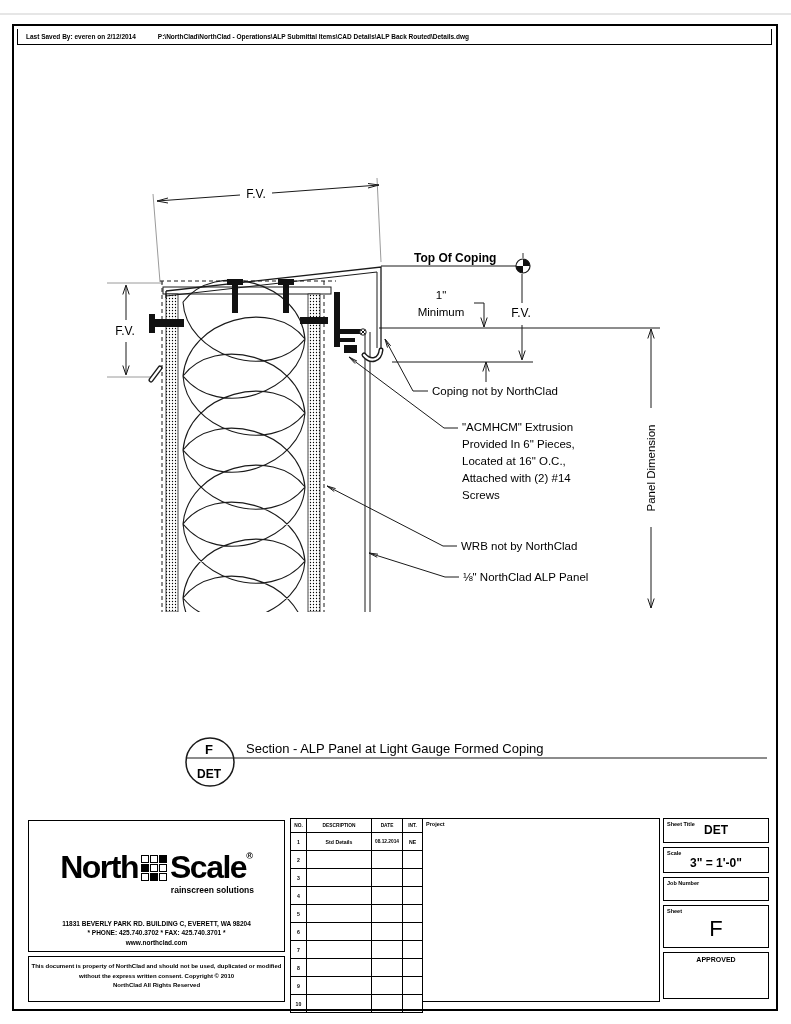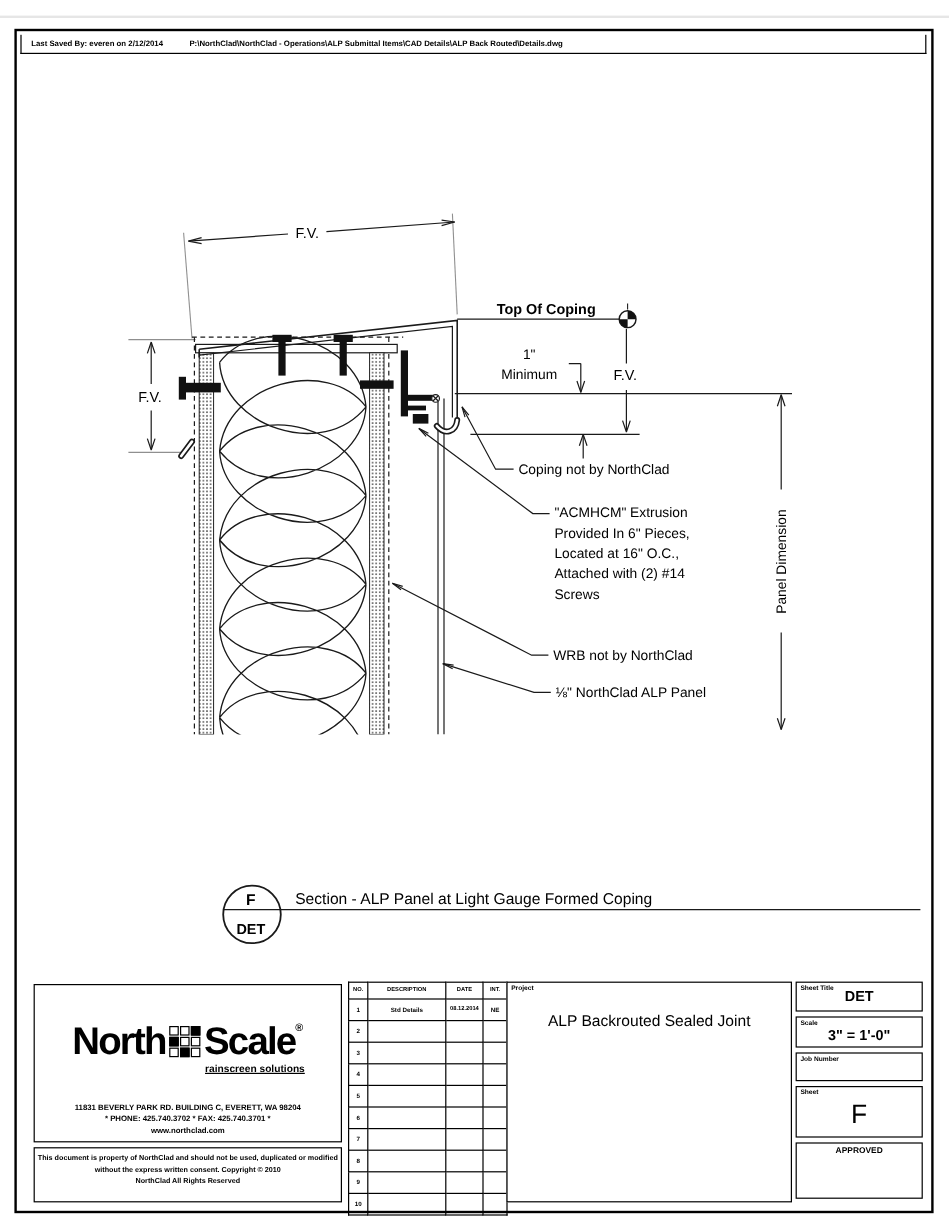--- a/index.html
+++ b/index.html
@@ -11,21 +11,21 @@
   .info-bar .t2{margin-left:22px;}
   svg{position:absolute;left:0;top:0;}
   .box{position:absolute;border:1.3px solid #000;box-sizing:border-box;background:#fff;}
   
   .logo-row{display:flex;align-items:center;justify-content:center;margin-top:28px;}
   .logo-word{font-size:32px;font-weight:bold;letter-spacing:-1.5px;}
   .logo-grid{display:grid;grid-template-columns:repeat(3,8px);grid-template-rows:repeat(3,8px);gap:1px;margin:0 3px;}
   .logo-grid .sq{border:1.2px solid #000;box-sizing:border-box;background:#fff;}
   .logo-grid .sq.f{background:#000;}
   .logo-reg{font-size:9px;font-weight:bold;align-self:flex-start;margin-top:2px;}
-  .tagline{text-align:right;font-size:8.5px;font-weight:bold;padding-right:30px;margin-top:-1px;text-decoration:underline;}
+  .tagline{text-align:right;font-size:8.5px;font-weight:bold;padding-right:30px;margin-top:-1px;}
   .addr{position:absolute;bottom:4px;left:0;right:0;text-align:center;font-size:6.5px;font-weight:bold;line-height:9.5px;}
   .disc{padding-top:5px;text-align:center;font-size:6px;font-weight:bold;line-height:9.5px;}
   
   table.rev{border-collapse:collapse;width:100%;height:100%;table-layout:fixed;}
   table.rev td,table.rev th{border:1px solid #000;padding:0;text-align:center;overflow:hidden;}
   table.rev th{font-size:4.8px;font-weight:bold;height:13px;}
   table.rev td{font-size:5.2px;font-weight:bold;height:17px;}
   .c-no{width:15px;} .c-desc{width:64px;} .c-date{width:30px;} .c-int{width:19px;}
   
   .lbl{position:absolute;top:2px;left:3px;font-size:5.5px;font-weight:bold;}
@@ -293,21 +293,20 @@
           <td></td>
           <td></td>
           <td></td>
         </tr>
   </tbody>
     </table>
 </div>
 
 <div class="box" style="left:422px;top:818px;width:238px;height:184px;">
   <div class="lbl">Project</div>
-  <div class="proj-title">ALP Backrouted Sealed Joint</div>
 </div>
 
 <div class="box" style="left:663px;top:818px;width:106px;height:25px;">
   <div class="lbl">Sheet Title</div>
   <div class="val-mid" style="top:4px;">DET</div>
 </div>
 <div class="box" style="left:663px;top:847px;width:106px;height:26px;">
   <div class="lbl">Scale</div>
   <div class="val-mid" style="top:8px;">3" = 1'-0"</div>
 </div>

